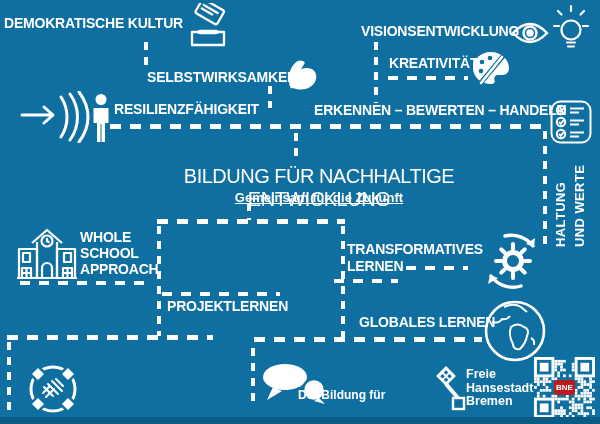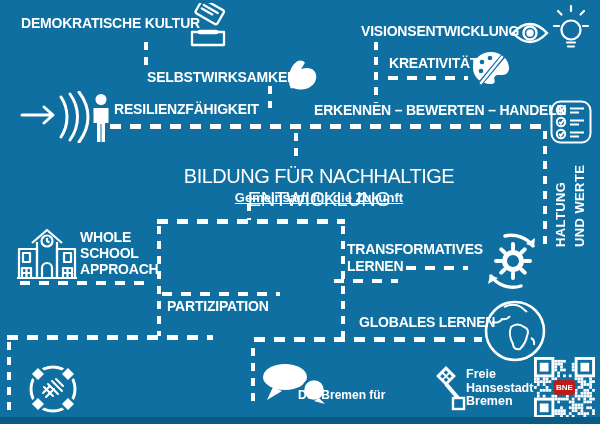--- a/index.html
+++ b/index.html
@@ -45,21 +45,21 @@
   <div class="dash-v" style="left:341px;top:226px;height:111px;"></div>
   <div class="dash-h" style="left:162px;top:292px;width:118px;"></div>
   <div class="dash-h" style="left:20px;top:281px;width:132px;"></div>
   <div class="dash-h" style="left:406px;top:266px;width:62px;"></div>
   <div class="dash-h" style="left:334px;top:279px;width:64px;"></div>
   <div class="dash-h big" style="left:7px;top:335px;width:206px;"></div>
   <div class="dash-v" style="left:7px;top:342px;height:77px;"></div>
   <div class="dash-h big" style="left:254px;top:337px;width:228px;"></div>
   <div class="dash-v" style="left:251px;top:348px;height:54px;"></div>
 
-  <div class="lbl" style="left:21px;top:16px;">DEMOKRATISCHE KULTUR</div>
+  <div class="lbl" style="left:4px;top:16px;">DEMOKRATISCHE KULTUR</div>
   <div class="icon" style="left:183px;top:3px;width:50px;height:46px;">
     <svg viewBox="0 0 50 46" fill="none" stroke="#fff" stroke-width="2.3" stroke-linejoin="round" stroke-linecap="round">
       <g transform="rotate(30 26 13)">
           <rect x="12" y="1" width="25" height="16" rx="2"></rect>
           <path d="M16 6 h16 M16 10 h12"></path>
         </g>
       <path d="M9 29 h32 v13 H9 z"></path>
         <path d="M17 29 h16" stroke-width="4.5"></path>
     </svg>
   </div>
@@ -165,21 +165,21 @@
       <rect x="48" y="42" width="9" height="10"></rect>
         <path d="M52.5 42 v10 M48 47 h9"></path>
       <path d="M27 52 V42 a5 5 0 0 1 10 0 V52"></path>
         <path d="M2 52 h60"></path>
     </svg>
   </div>
   <div class="lbl" style="left:80px;top:229px;line-height:16px;">WHOLE
 SCHOOL
 APPROACH</div>
 
-  <div class="lbl" style="left:167px;top:299px;">PARTIZIPATION</div>
+  <div class="lbl" style="left:167px;top:299px;">PROJEKTLERNEN</div>
 
   <div class="lbl" style="left:347px;top:241px;line-height:17px;">TRANSFORMATIVES
 LERNEN</div>
   <div class="icon" style="left:477px;top:230px;width:68px;height:62px;">
     <svg viewBox="0 0 68 62" fill="none" stroke="#fff" stroke-linecap="round">
       <circle cx="36" cy="31" r="8.5" stroke-width="5"></circle>
       <g stroke-width="4">
         <path d="M48 31 h5 M44.5 39.5 l3.2 3.2 M36 43 v5 M27.5 39.5 l-3.2 3.2 M24 31 h-5 M27.5 22.5 l-3.2 -3.2 M36 19 v-5 M44.5 22.5 l3.2 -3.2"></path>
       </g>
       <path d="M28 6 A27 27 0 0 1 56 16" stroke-width="3.4"></path>
@@ -218,21 +218,21 @@
   <div class="icon" style="left:260px;top:362px;width:72px;height:44px;">
     <svg viewBox="0 0 72 44">
       <ellipse cx="25" cy="15" rx="22" ry="13" fill="#fff"></ellipse>
       <path d="M13 25 L7 38 l15 -9 z" fill="#fff"></path>
       <circle cx="54" cy="28" r="11" fill="#fff" stroke="#0F6FA1" stroke-width="2.5"></circle>
       <path d="M59 36 l6 6 -11 -3 z" fill="#fff"></path>
     </svg>
   </div>
 
   <div class="lbl sm" style="left:298px;top:373px;line-height:15px;">
-    <span>Der Bremen für</span><br>
+    <span>Der Bildung für</span><br>
     <span>Kinder und Bildung</span>
   </div>
   <div class="icon" style="left:436px;top:365px;width:34px;height:46px;">
     <svg viewBox="0 0 34 46">
       <rect x="17" y="33" width="11" height="11" fill="none" stroke="#fff" stroke-width="2.4"></rect>
       <path d="M22 33 L10 19" stroke="#fff" stroke-width="4"></path>
       <g transform="rotate(45 10 11)">
         <rect x="3" y="4" width="14" height="14" fill="#fff"></rect>
         <g fill="#0F6FA1">
           <rect x="6" y="7" width="3.2" height="3.2"></rect>

